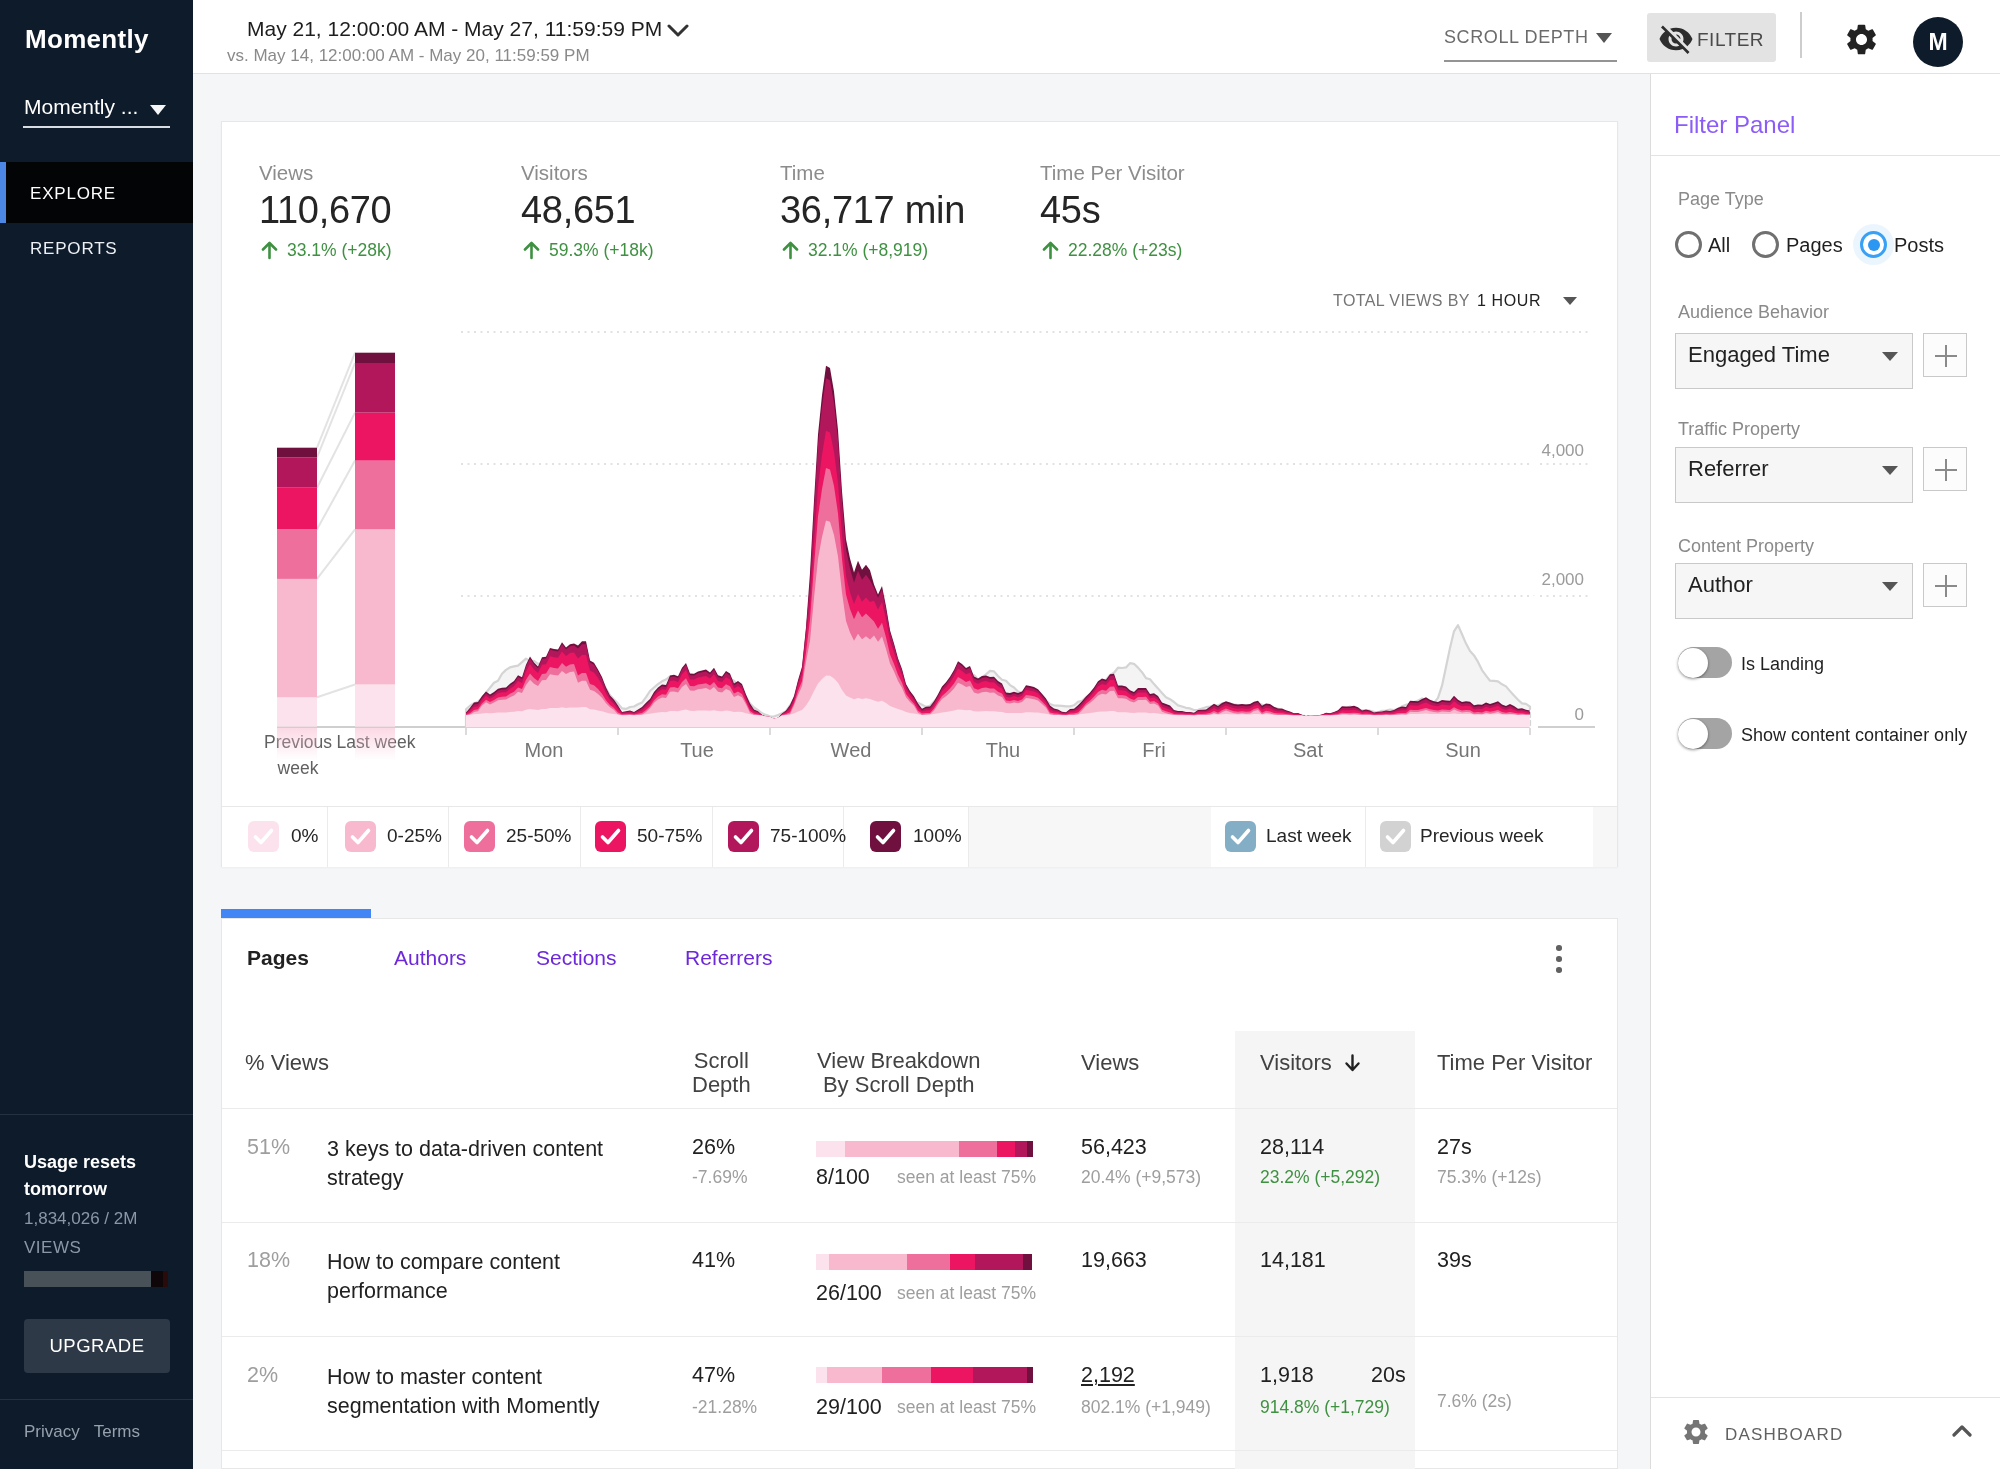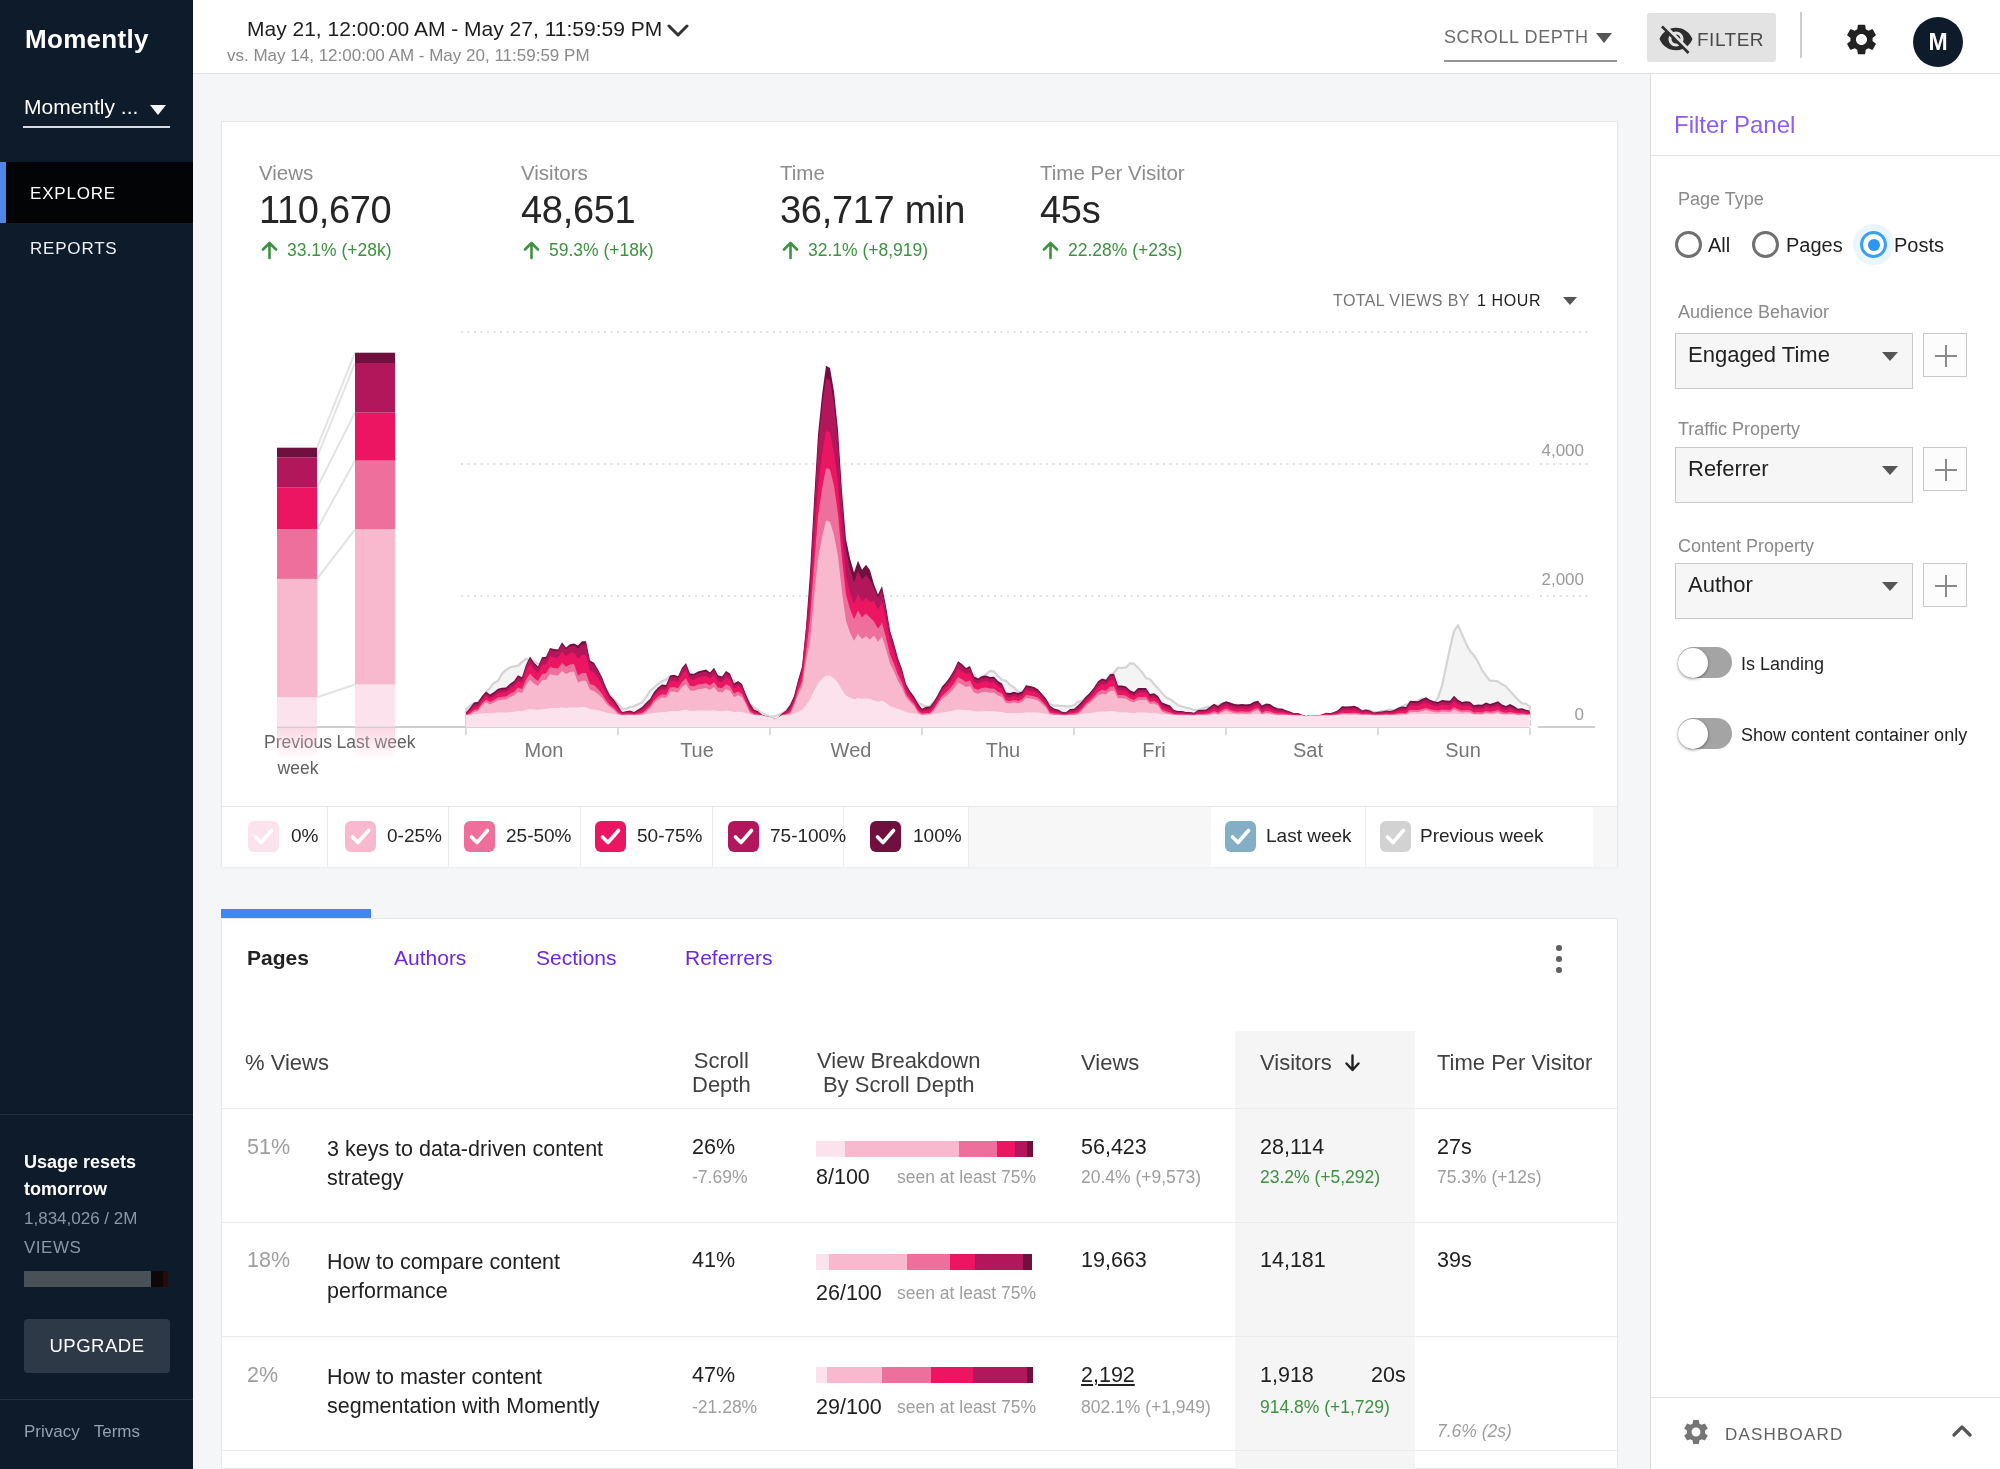--- a/index.html
+++ b/index.html
@@ -409,15 +409,15 @@
         <i style="left:157px;width:54px;background:#b2175c;"></i>
         <i style="left:211px;width:6px;background:#70103f;"></i>
       </div>
 <div class="td-main" style="left:594px;top:476px;">29/100</div>
 <div class="td-sub" style="left:675px;top:478px;">seen at least 75%</div>
 <div class="td-main" style="left:859px;top:444px;text-decoration:underline;">2,192</div>
 <div class="td-sub" style="left:859px;top:478px;">802.1% (+1,949)</div>
 <div class="td-main" style="left:1038px;top:444px;">1,918</div>
 <div class="td-green" style="left:1038px;top:478px;">914.8% (+1,729)</div>
 <div class="td-main" style="left:1149px;top:444px;">20s</div>
-<div class="td-sub" style="left:1215px;top:502px;font-style:italic;">7.6% (2s)</div>
+<div class="td-sub" style="left:1215px;top:472px;">7.6% (2s)</div>
   </div>
 </div>
 
 </body></html>

